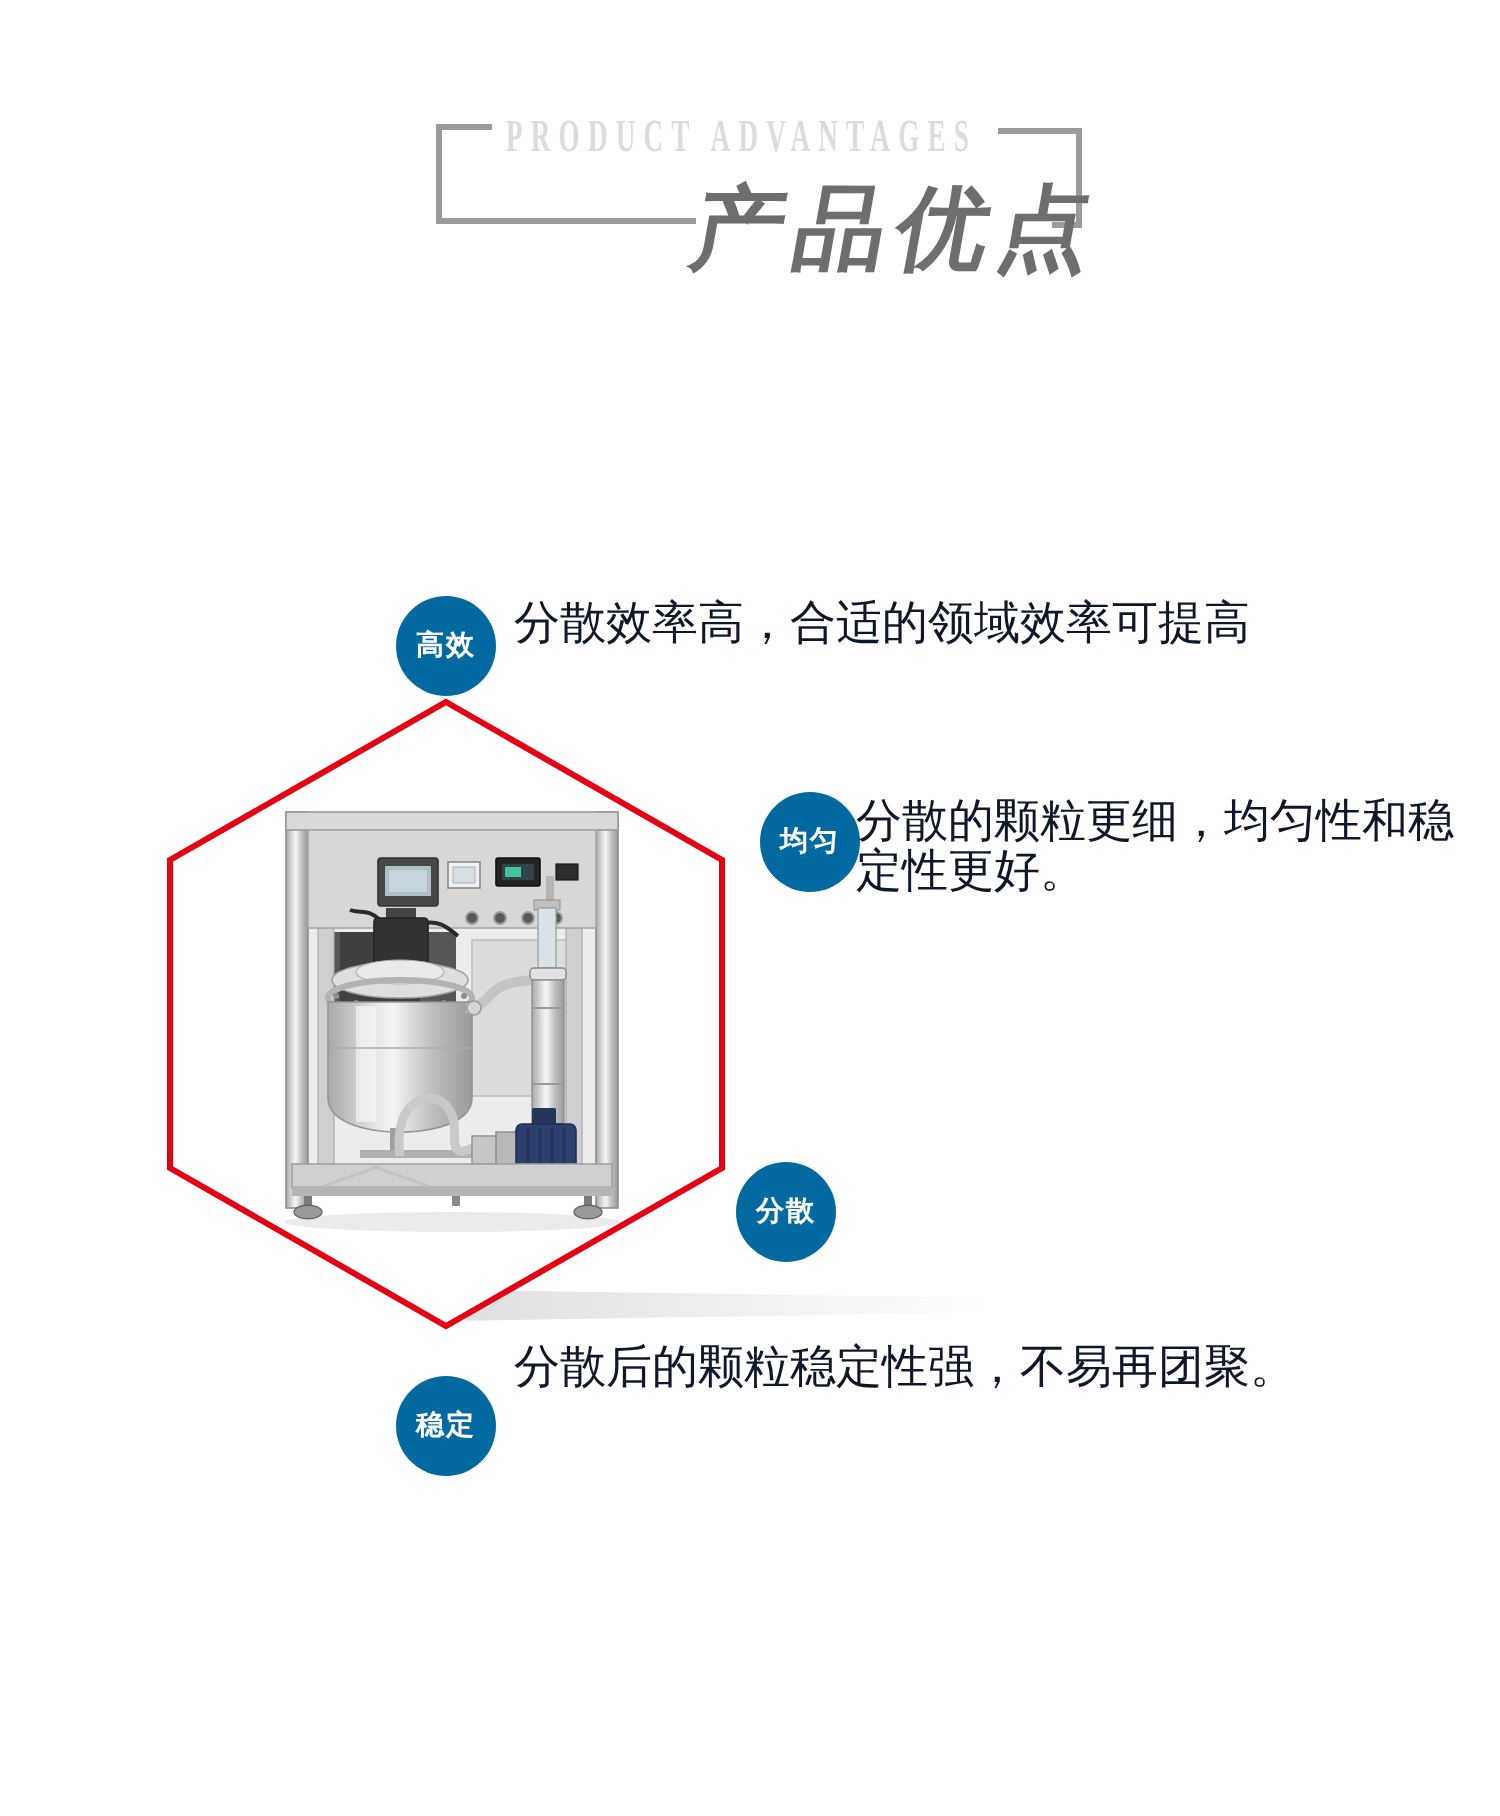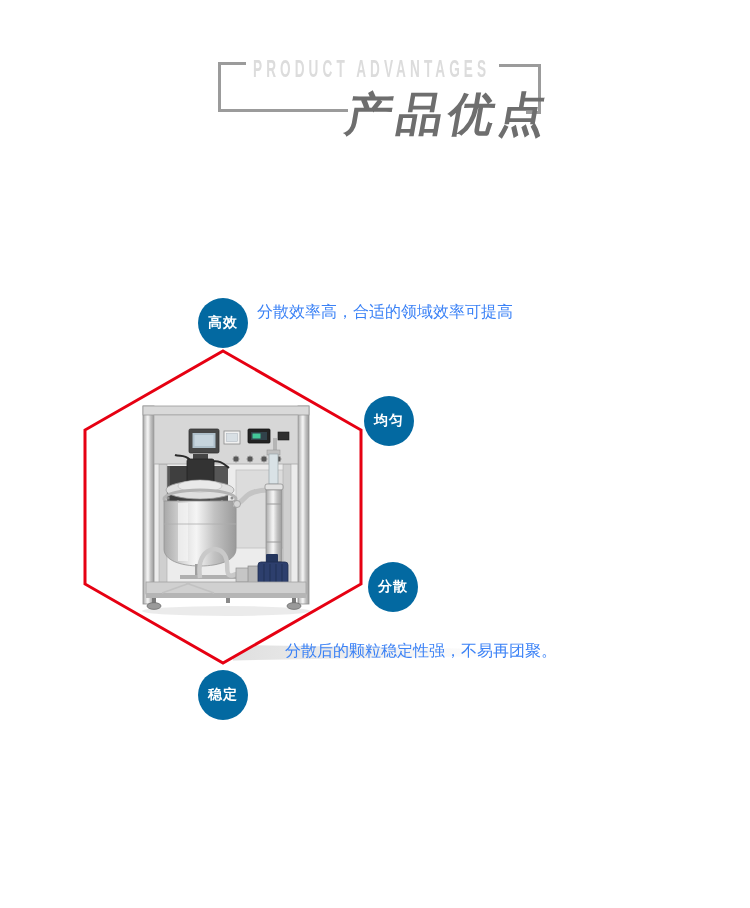--- a/index.html
+++ b/index.html
@@ -1,18 +1,18 @@
 <!DOCTYPE html>
 <html><head>
 <meta charset="utf-8">
 <style>
   html,body{margin:0;padding:0;background:#ffffff;}
   .page{
     position:relative;width:750px;height:900px;background:#ffffff;overflow:hidden;
-    font-family:Liberation Sans, sans-serif;
+    font-family:Liberation Serif, serif;
   }
   
   .eyebrow{
     position:absolute;left:253px;top:56px;
     font-size:20px;font-weight:bold;letter-spacing:6px;color:#dcdcdc;
     transform:scale(0.68,1.15);transform-origin:left top;white-space:nowrap;
   }
   .main-title{
     position:absolute;left:341px;top:84px;
     font-size:46px;font-weight:bold;letter-spacing:5px;color:#6e6e6e;
@@ -33,27 +33,27 @@
     clip-path:polygon(0 15%,100% 40%,100% 65%,0 92%);
   }
   .machine{position:absolute;left:140px;top:402px;width:172px;height:232px;z-index:2;}
   
   .feature-badge{
     position:absolute;z-index:3;width:50px;height:50px;border-radius:50%;
     background:#0369a1;color:#ffffff;display:flex;align-items:center;justify-content:center;
     font-size:14px;font-weight:bold;letter-spacing:1px;
   }
   .feature-text{
-    position:absolute;z-index:3;color:#3b82f6;font-size:16px;line-height:25px;
+    position:absolute;z-index:3;color:#0f172a;font-size:23px;line-height:25px;
   }
   .t-line{white-space:nowrap;}
   .b1{left:198px;top:298px;} .tx1{left:257px;top:299px;}
-  .b2{left:364px;top:396px;} .tx2{left:428px;top:398px;}
-  .b3{left:368px;top:562px;} .tx3{left:428px;top:557px;}
-  .b4{left:198px;top:670px;} .tx4{left:257px;top:638px;margin-left:28px;}
+  .b2{left:380px;top:396px;} .tx2{left:428px;top:398px;}
+  .b3{left:368px;top:581px;} .tx3{left:428px;top:557px;}
+  .b4{left:198px;top:688px;} .tx4{left:257px;top:671px;}
   
   .bottom-divider{position:absolute;left:0;top:902px;width:750px;height:2px;background:#e3e3e3;}
 </style>
 </head>
 <body>
 
 <div class="page">
 
   <div class="brk brk-l-v"></div>
   <div class="brk brk-l-h1"></div>
@@ -165,20 +165,24 @@
     <ellipse cx="154" cy="204" rx="7" ry="3.4" fill="#9a9a9a" stroke="#666666" stroke-width="0.7"></ellipse>
     <rect x="86" y="196" width="4" height="5" fill="#8a8a8a"></rect>
   </svg>
 
   <div class="feature-badge b1">高效</div>
   <div class="feature-text tx1">
     <div class="t-line">分散效率高，合适的领域效率可提高</div>
   </div>
 
   <div class="feature-badge b2">均匀</div>
+  <div class="feature-text tx2">
+    <div class="t-line">分散的颗粒更细，均匀性和稳</div>
+    <div class="t-line">定性更好。</div>
+  </div>
 
   <div class="feature-badge b3">分散</div>
   <div class="feature-text tx3">
   </div>
 
   <div class="feature-badge b4">稳定</div>
   <div class="feature-text tx4">
     <div class="t-line">分散后的颗粒稳定性强，不易再团聚。</div>
   </div>
 

